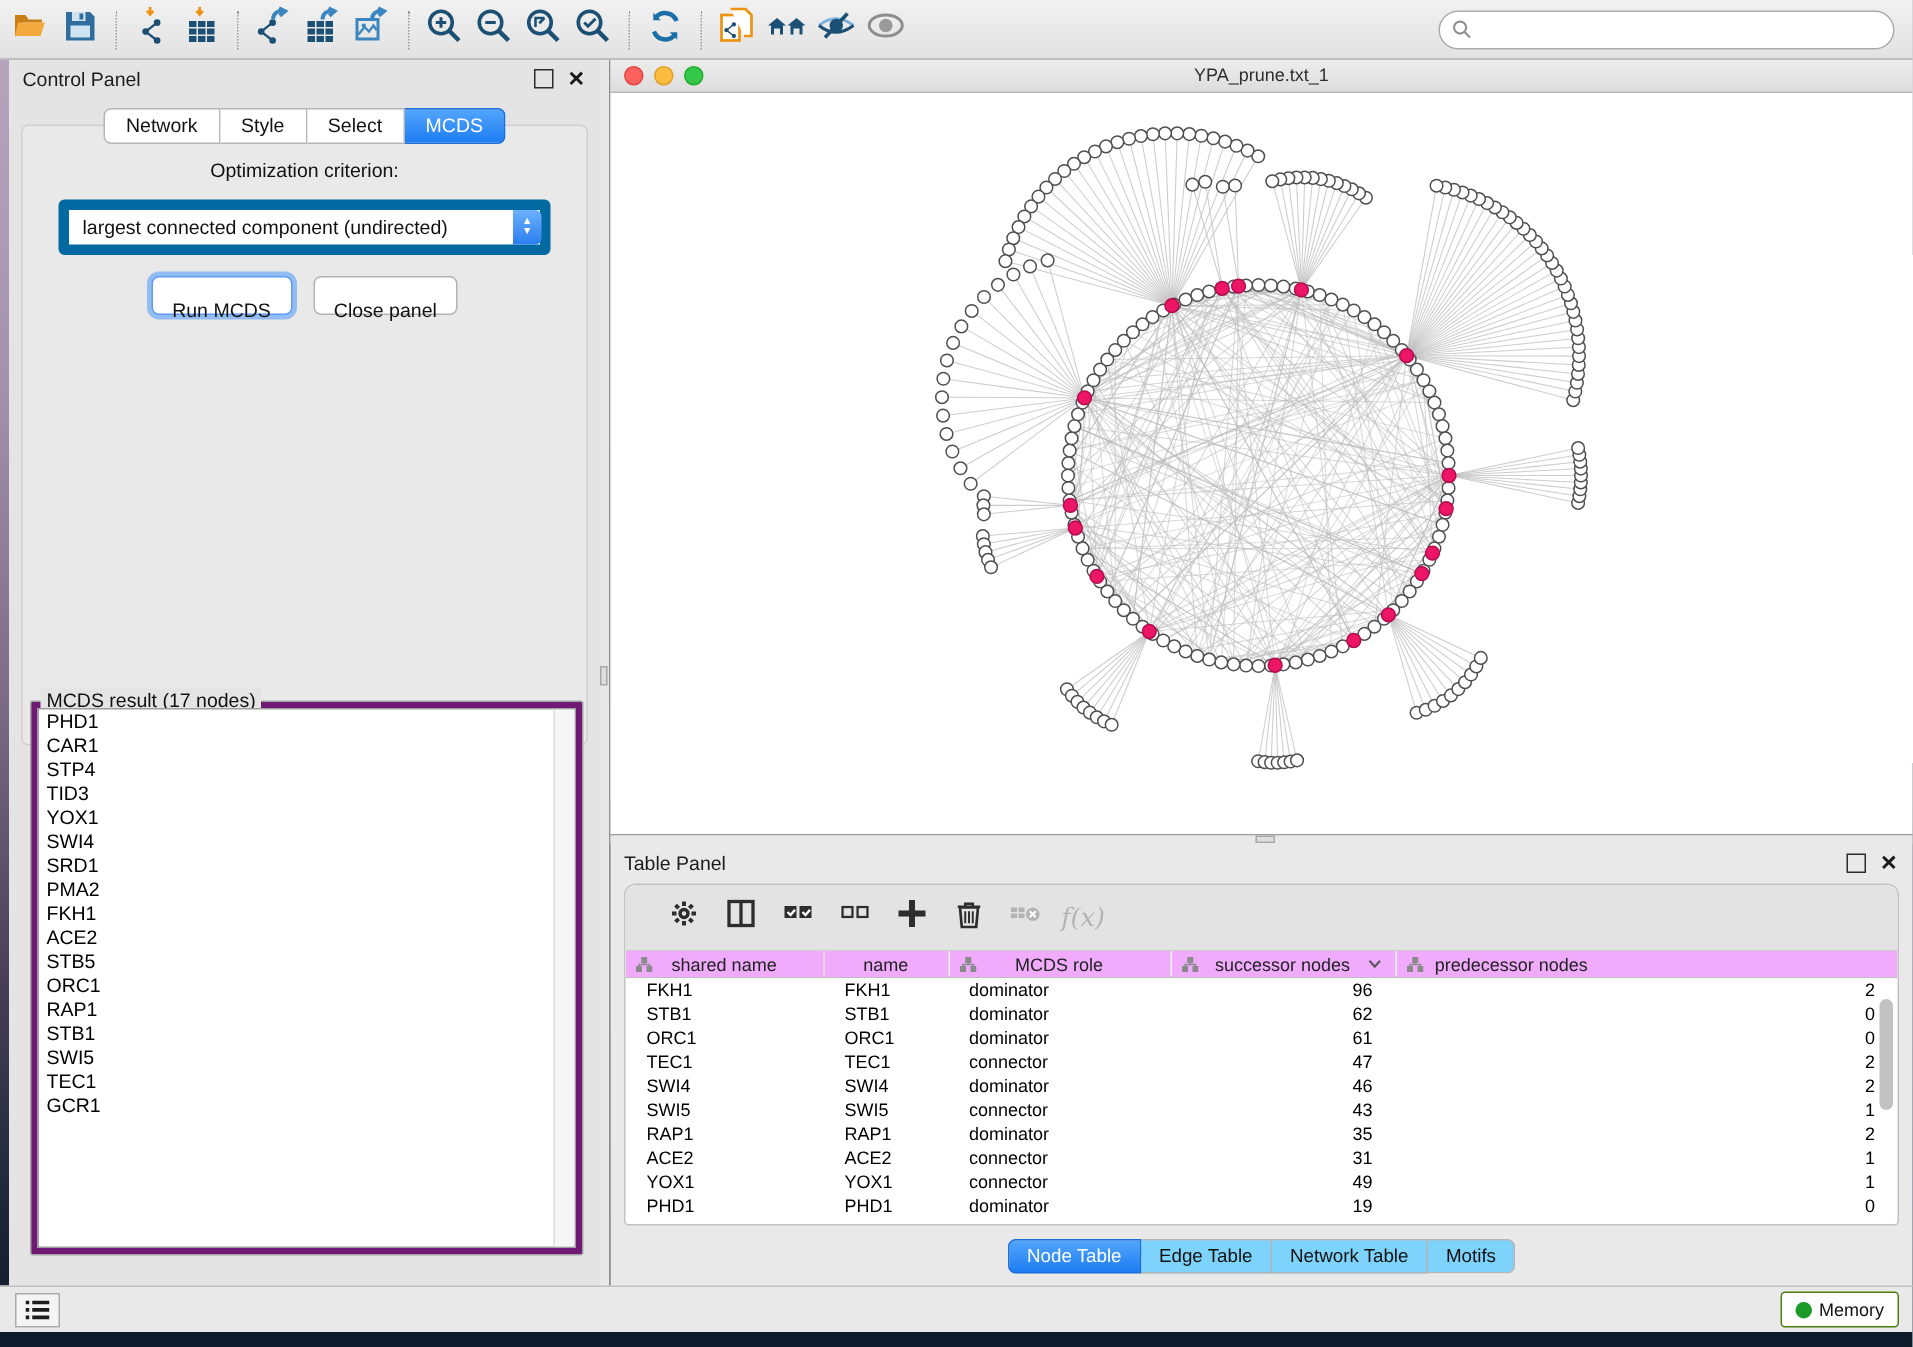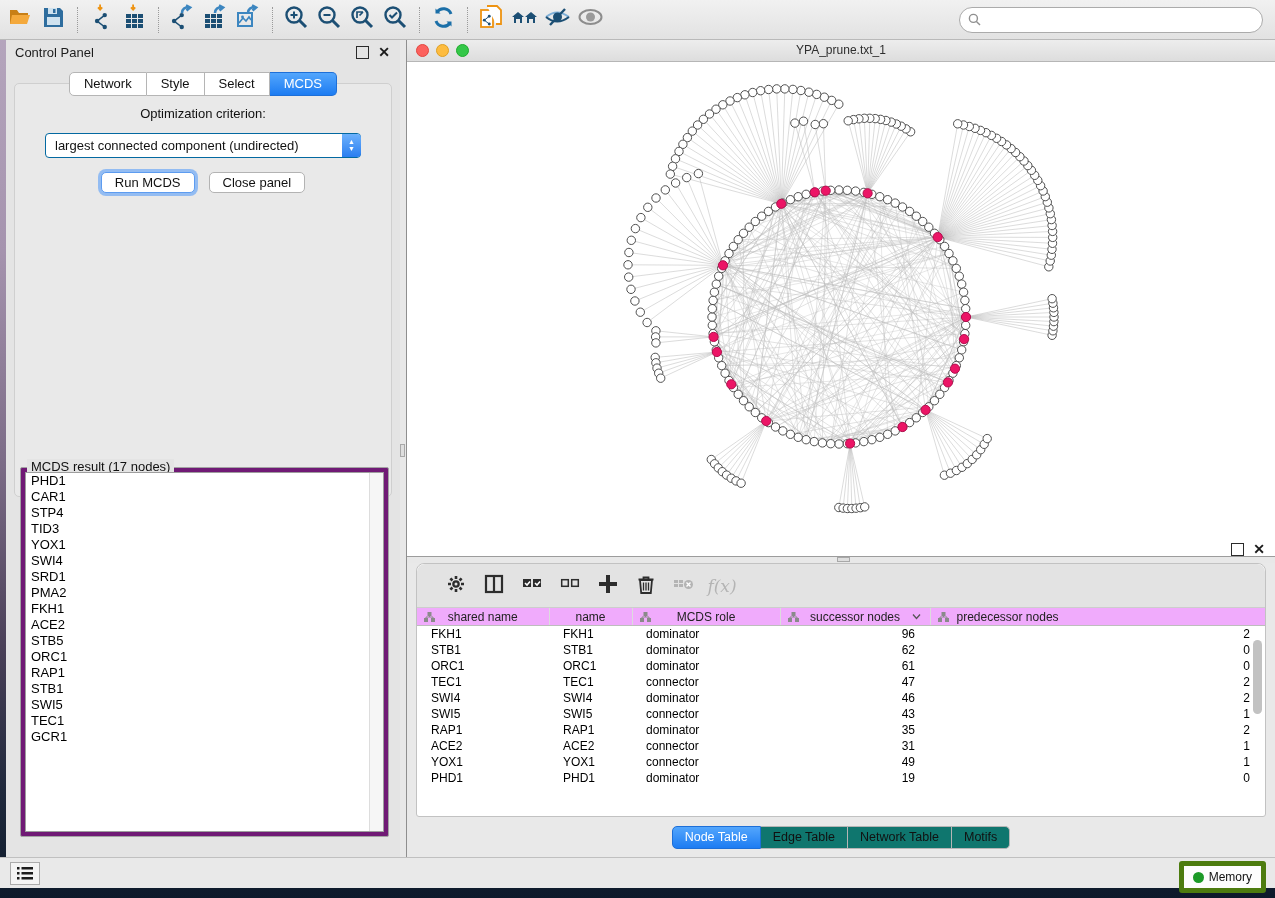--- a/index.html
+++ b/index.html
@@ -28,28 +28,28 @@
   .close-x{font-size:14px;font-weight:bold;color:#1a1a1a;line-height:11px;}
   .cp-tabs{display:flex;justify-content:center;margin-top:6px;position:relative;z-index:2;}
   .cp-tab{height:22px;line-height:22px;padding:0 14px;font-size:13px;background:#fff;
     border:1px solid #b5b5b5;border-left:0;color:#111;}
   .cp-tab:first-child{border-left:1px solid #b5b5b5;border-radius:5px 0 0 5px;}
   .cp-tab:last-child{border-radius:0 5px 5px 0;}
   .cp-tab.sel{background:linear-gradient(#53a6fd,#1d7cf2);color:#fff;border-color:#1d6fd8;}
   .cp-inner{position:absolute;left:8px;right:8px;top:43px;height:412px;background:#e9e9e9;
     border:1px solid #cfcfcf;border-radius:5px;}
   .opt-label{text-align:center;font-size:13px;color:#111;margin-top:22px;}
-  .dropdown{margin:12px auto 0 auto;width:314px;height:23px;background:#fff;border:1px solid #0369a1;
+  .dropdown{margin:12px auto 0 auto;width:314px;height:23px;background:#fff;border:7px solid #0369a1;
     border-radius:4px;display:flex;align-items:center;position:relative;}
   .dropdown .val{flex:1;font-size:13px;padding-left:9px;color:#111;white-space:nowrap;}
   .dd-cap{width:19px;height:23px;margin-right:-1px;border-radius:0 4px 4px 0;
     background:linear-gradient(#6db1fc,#2a7ef0);display:flex;flex-direction:column;align-items:center;justify-content:center;gap:1px;}
   .dd-cap span{color:#fff;font-size:7px;line-height:6px;}
   .cp-buttons{display:flex;justify-content:center;gap:14px;margin-top:14px;}
-  .mac-btn{height:21px;padding:0 13px;background:#fff;border:1px solid #b3b3b3;border-radius:5px;
+  .mac-btn{height:21px;padding:12px 13px;background:#fff;border:1px solid #b3b3b3;border-radius:5px;
     font-size:13px;color:#111;line-height:19px;}
   .mac-btn.focus{box-shadow:0 0 0 3px rgba(77,152,250,.55);border-color:#5d9cf0;}
   .groupbox{position:absolute;left:14px;right:11px;top:427px;bottom:21px;border:1px solid #a3a3a3;
     border-radius:2px;background:#701a75;}
   .groupbox .legend{position:absolute;top:-9px;left:6px;background:#e4e4e4;padding:0 4px;font-size:13px;color:#111;}
   .result-list{position:absolute;inset:4px 4px 4px 4px;background:#fff;border:1px solid #9e9e9e;overflow:hidden;}
   .result-list .track{position:absolute;top:0;right:0;bottom:0;width:13px;background:#f6f6f6;border-left:1px solid #ddd;}
   .result-item{font-size:13px;color:#000;line-height:16px;padding-left:5px;}
   
   .v-divider{width:6px;flex:0 0 auto;background:#e8e8e8;border-right:1px solid #8f8f8f;position:relative;}
@@ -81,29 +81,29 @@
     font-size:12px;font-weight:normal;color:#222;position:relative;padding:0;}
   table.nodes th .hlabel{display:block;text-align:center;}
   table.nodes th.left .hlabel{text-align:left;padding-left:26px;}
   table.nodes th:last-child{border-right:0;}
   .hicon{position:absolute;left:7px;top:4px;}
   .hsort{position:absolute;right:9px;top:5px;}
   table.nodes td{height:16px;font-size:12px;color:#000;padding:0 0 0 14px;white-space:nowrap;overflow:hidden;}
   table.nodes td.num{text-align:right;padding:0 15px 0 0;}
   .scroll-thumb{position:absolute;right:3px;top:32px;width:9px;height:74px;background:#c2c2c2;border-radius:5px;}
   .tp-tabs{height:41px;flex:0 0 auto;display:flex;justify-content:center;align-items:center;}
-  .tp-tab{height:21px;line-height:21px;padding:0 12px;font-size:12.5px;background:#0f766e;border:1px solid #b5b5b5;border-left:0;color:#111;}
+  .tp-tab{height:21px;line-height:21px;padding:0 12px;font-size:12.5px;background:#7dd3fc;border:1px solid #b5b5b5;border-left:0;color:#111;}
   .tp-tab:first-child{border-left:1px solid #b5b5b5;border-radius:5px 0 0 5px;}
   .tp-tab:last-child{border-radius:0 5px 5px 0;}
   .tp-tab.sel{background:linear-gradient(#53a6fd,#1d7cf2);color:#fff;border-color:#1d6fd8;}
   
   .status-bar{position:absolute;left:0;right:0;bottom:0;height:30px;background:#e9e9e9;border-top:1px solid #c0c0c0;}
   .list-btn{position:absolute;left:10px;top:4px;width:28px;height:21px;background:#f4f4f4;border:1px solid #ababab;
     display:flex;align-items:center;justify-content:center;}
-  .memory-btn{position:absolute;right:9px;top:3px;height:22px;padding:0 9px;background:#fdfdfd;border:5px solid #4d7c0f;
+  .memory-btn{position:absolute;right:9px;top:3px;height:22px;padding:0 9px;background:#fdfdfd;border:1px solid #4d7c0f;
     border-radius:3px;display:flex;align-items:center;gap:5px;font-size:12px;color:#111;}
   .memory-dot{width:11px;height:11px;border-radius:50%;background:#1c9a27;}
 </style>
 </head>
 <body>
 
 <div class="app">
 
   <div class="toolbar">
     <span id="tb-icons" style="display:flex;align-items:center;">
@@ -1029,20 +1029,21 @@
               <circle cx="306.6" cy="274.9" r="4.6" fill="#ec1566" stroke="#b40d4e" stroke-width="1"></circle>
             </svg>
         </div>
       </div>
 
       <div class="h-divider">
           <div class="h-handle"></div>
         </div>
 
       <div class="table-panel">
+        <div class="panel-title">Table Panel</div>
         <div class="panel-btns" style="position:absolute;"></div>
         <div style="position:relative;">
           <div class="panel-btns" style="top:-20px;">
             <span class="float-box"></span>
             <span class="close-x">✕</span>
           </div>
         </div>
         <div class="tp-body">
           <div class="tp-toolbar" id="tp-toolbar">
               <span class="tp-tool">

